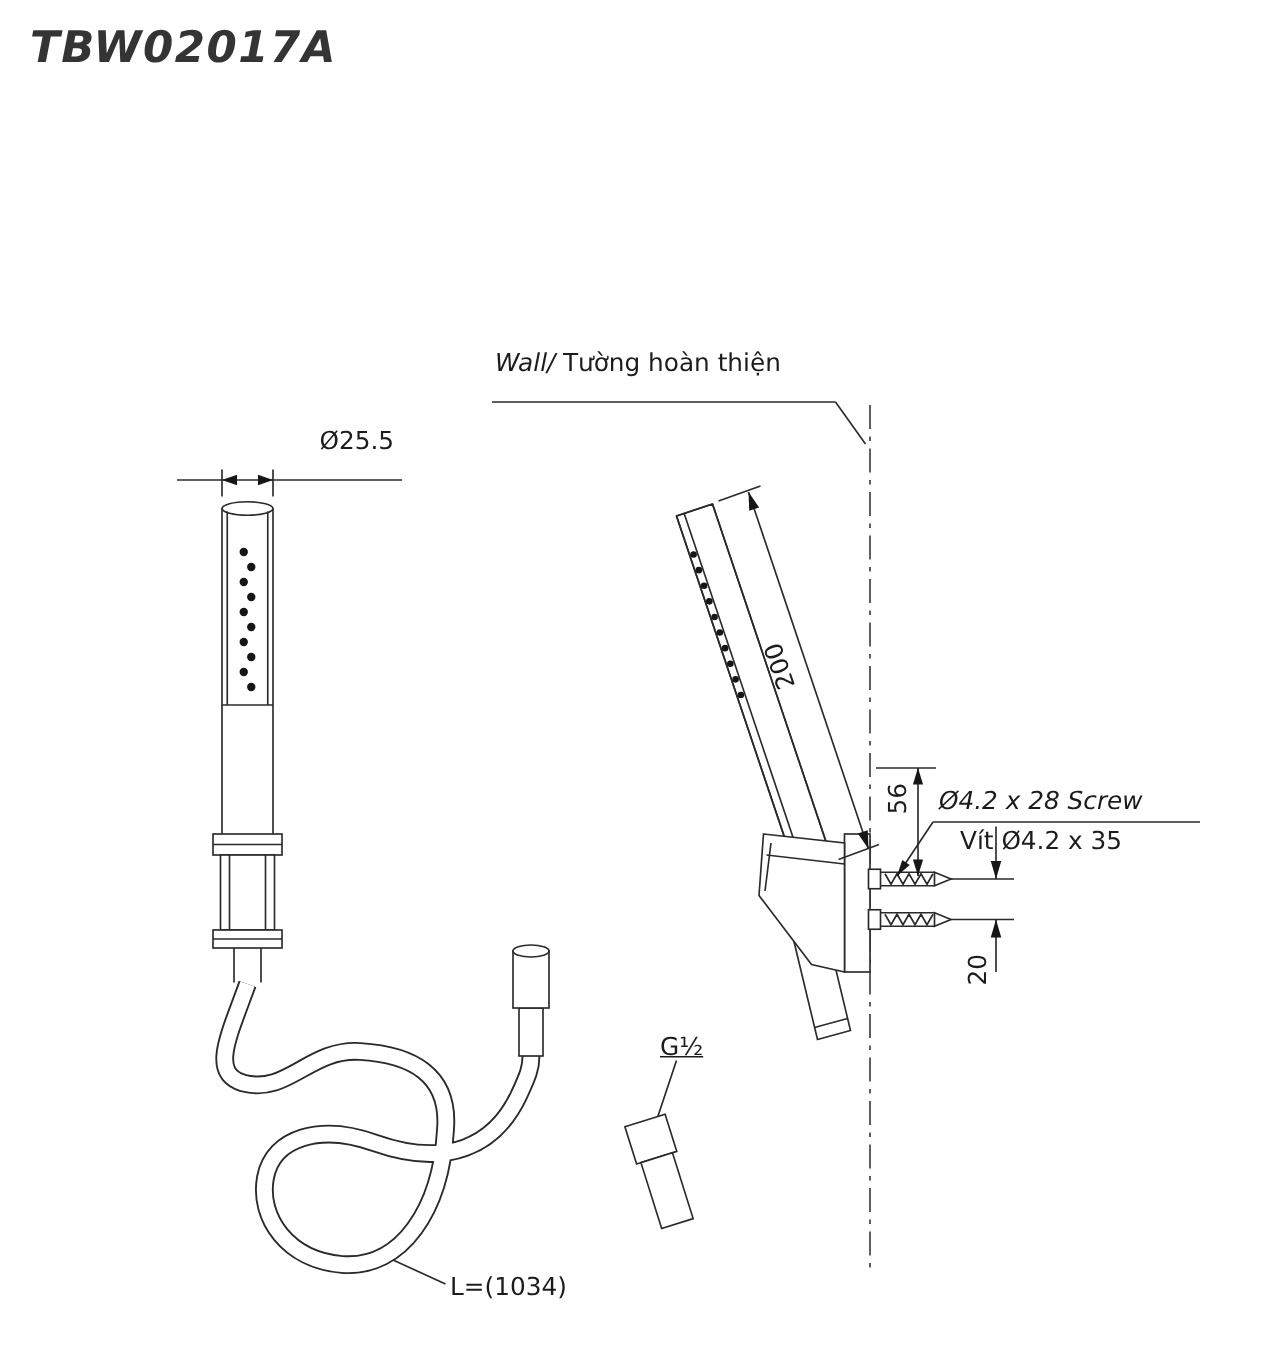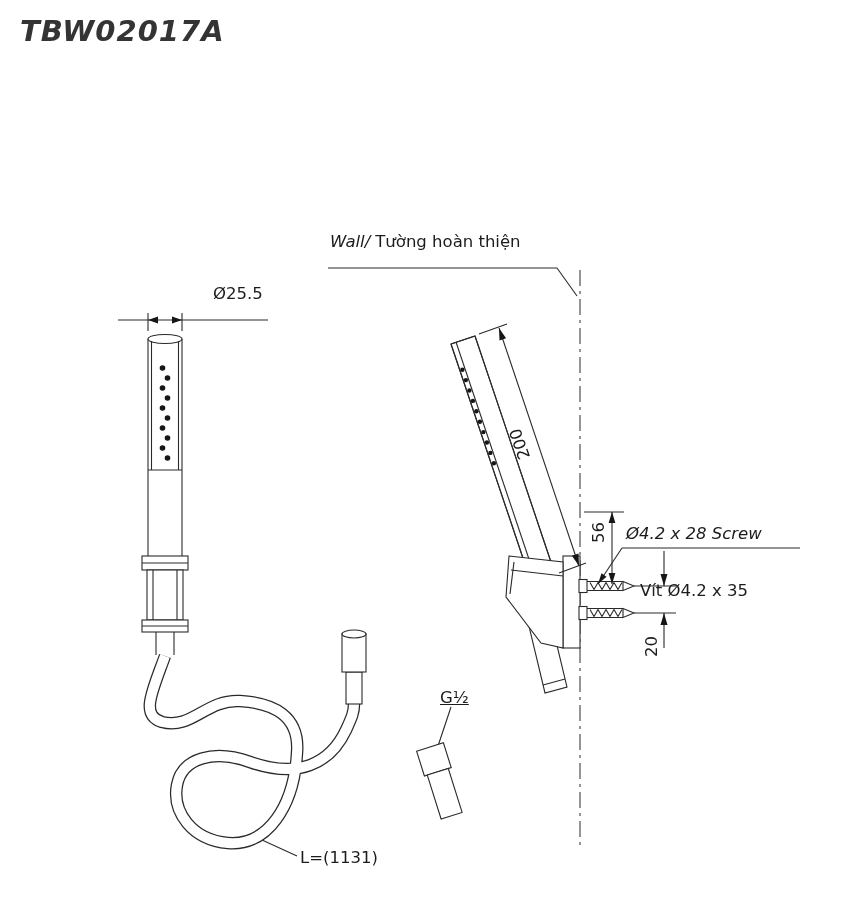--- a/index.html
+++ b/index.html
@@ -189,20 +189,20 @@
   <div class="lbl" style="left:330px;top:232px;">
     <span class="it">Wall/</span><span class="ml">Tường hoàn thiện</span>
   </div>
 
   <div class="lbl rot" style="left:516px;top:462px;transform:rotate(-109deg);">200</div>
 
   <div class="lbl rot" style="left:589px;top:543px;transform:rotate(-90deg);">56</div>
 
   <div class="lbl it" style="left:626px;top:524px;">Ø4.2 x 28 Screw</div>
 
-  <div class="lbl" style="left:640px;top:581px;">Vít Ø4.2 x 35</div>
+  <div class="lbl" style="left:640px;top:551px;">Vít Ø4.2 x 35</div>
 
   <div class="lbl rot" style="left:642px;top:657px;transform:rotate(-90deg);">20</div>
 
   <div class="lbl" style="left:440px;top:688px;text-decoration:underline;">G½</div>
 
-  <div class="lbl" style="left:300px;top:848px;">L=(1131)</div>
+  <div class="lbl" style="left:300px;top:848px;">L=(1034)</div>
 </div>
 
 </body></html>

